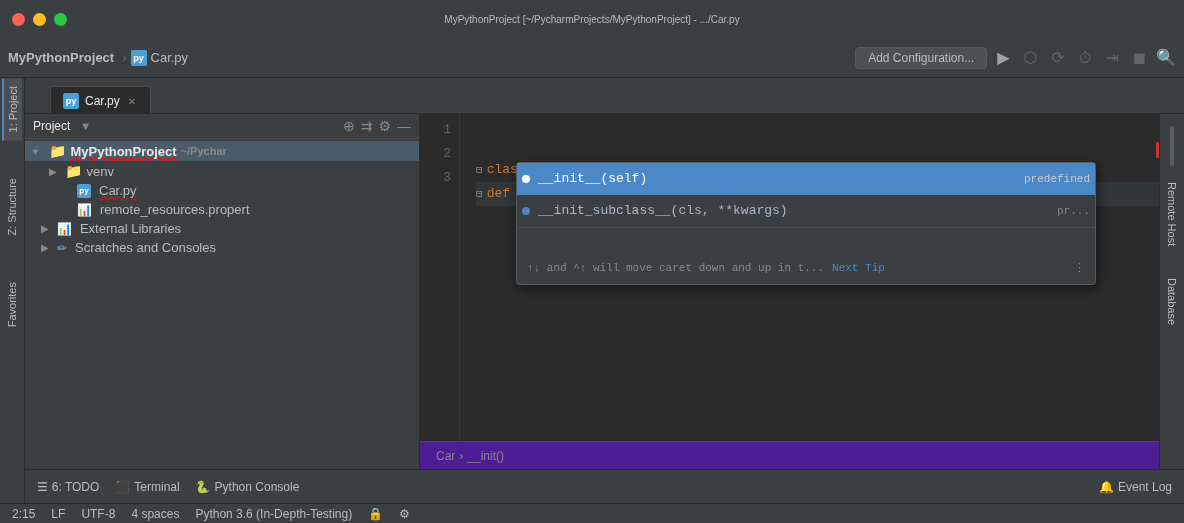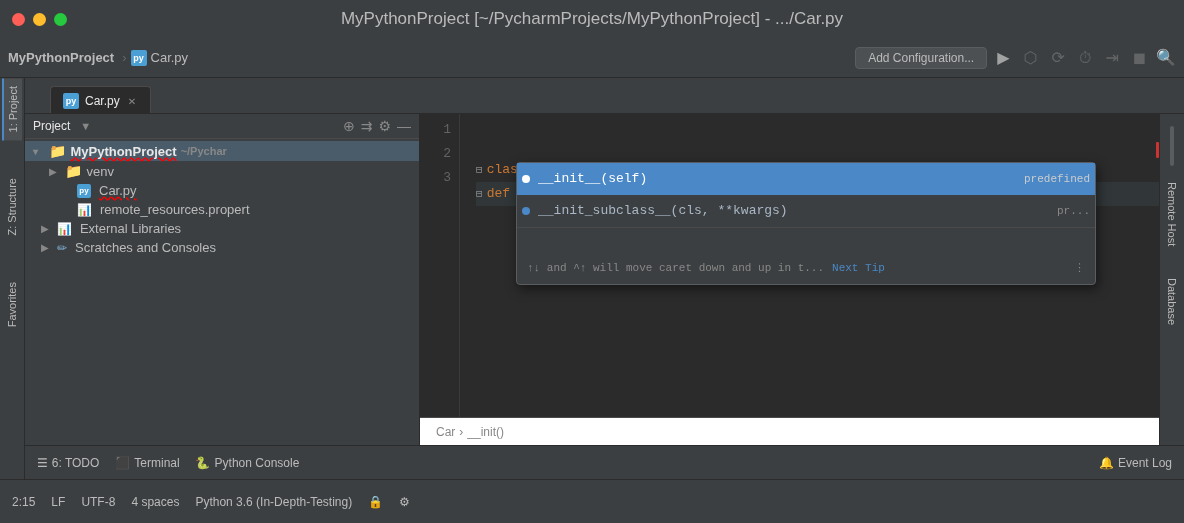--- a/index.html
+++ b/index.html
@@ -24,21 +24,21 @@
     .win-btn {
       width: 13px; height: 13px;
       border-radius: 50%;
       display: inline-block;
     }
     .win-close { background: #ff5f56; }
     .win-min { background: #ffbd2e; }
     .win-max { background: #27c93f; }
     .title-text {
       color: #bbbbbb;
-      font-size: 17px;
+      font-size: 10px;
     }
 
     
     .top-toolbar {
       background: #3c3f41;
       height: 40px;
       display: flex;
       align-items: center;
       padding: 0 8px;
       border-bottom: 1px solid #2b2b2b;
@@ -317,21 +317,21 @@
       margin-top: 24px;
     }
     .ac-footer-dots {
       margin-left: auto;
       color: #888;
     }
 
     
     .editor-breadcrumb {
       height: 28px;
-      background: #ffffff;
+      background: #4c1d95;
       border-top: 1px solid #4a4a4a;
       display: flex;
       align-items: center;
       padding: 0 16px;
       font-size: 12px;
       color: #888;
     }
     .eb-sep { margin: 0 4px; }
 
     
@@ -355,21 +355,21 @@
     .right-tab-label {
       writing-mode: vertical-rl;
       color: #bbbbbb;
       font-size: 11px;
       cursor: pointer;
       padding: 4px 2px;
     }
 
     
     .status-bar {
-      height: 44px;
+      height: 20px;
       background: #3c3f41;
       border-top: 1px solid #2b2b2b;
       display: flex;
       align-items: center;
       padding: 0 12px;
       gap: 16px;
       font-size: 12px;
       color: #bbbbbb;
     }
     .sb-item { display: flex; align-items: center; gap: 4px; cursor: pointer; }

